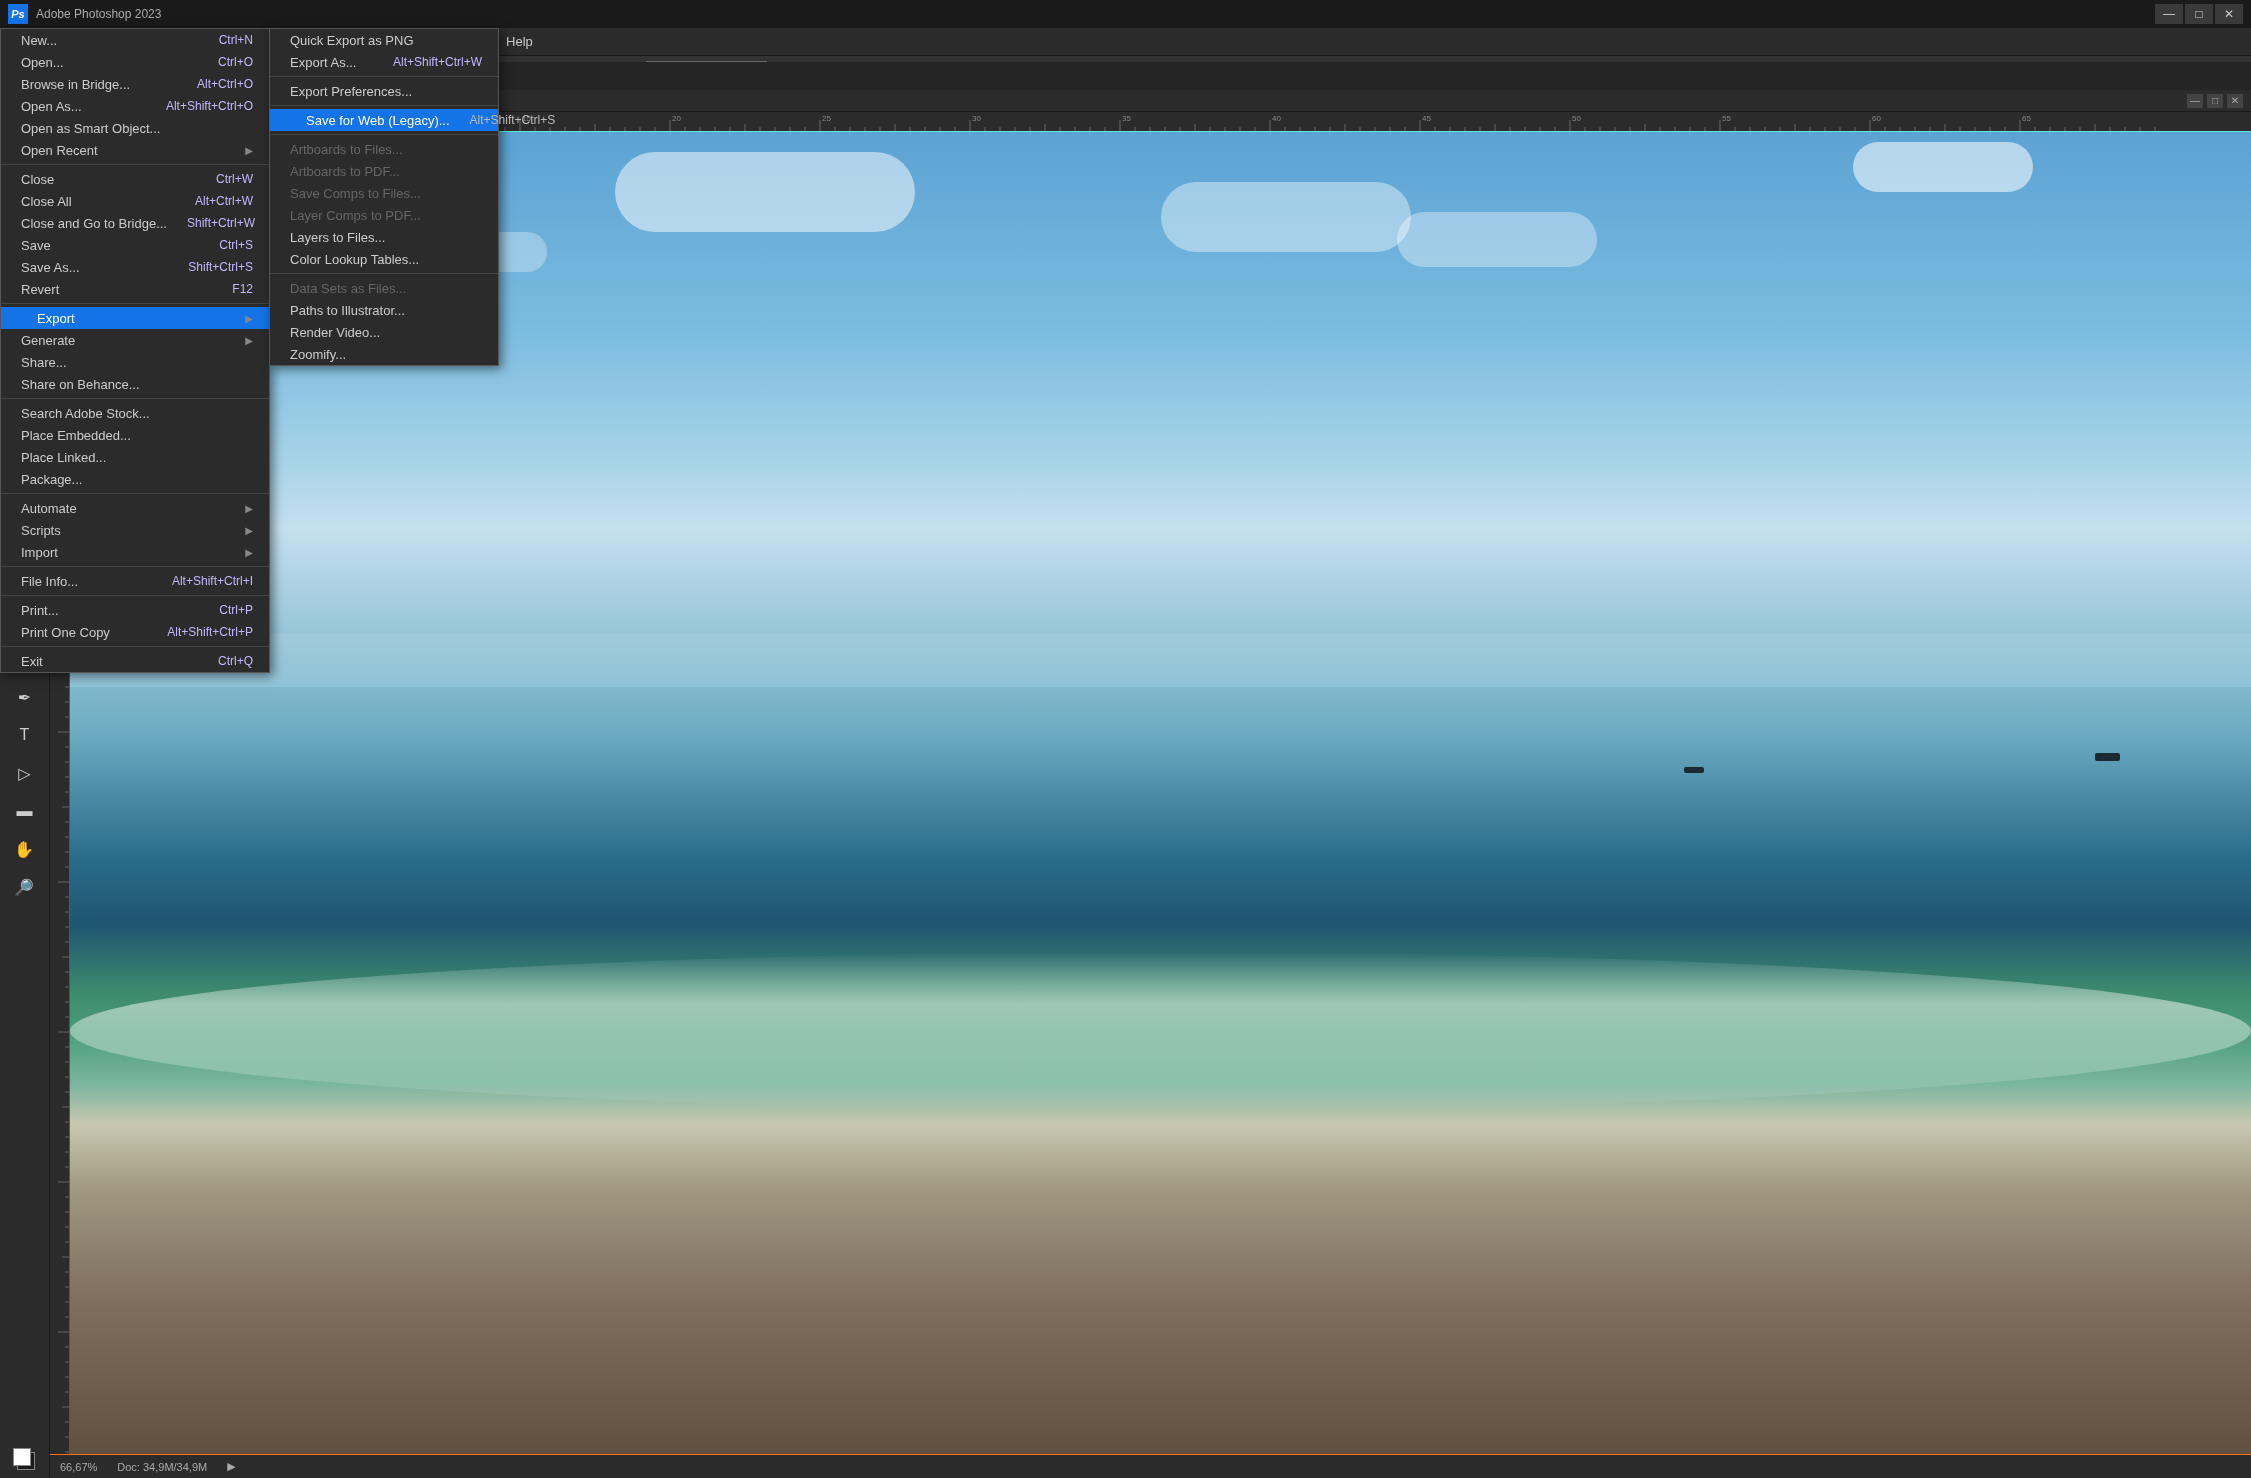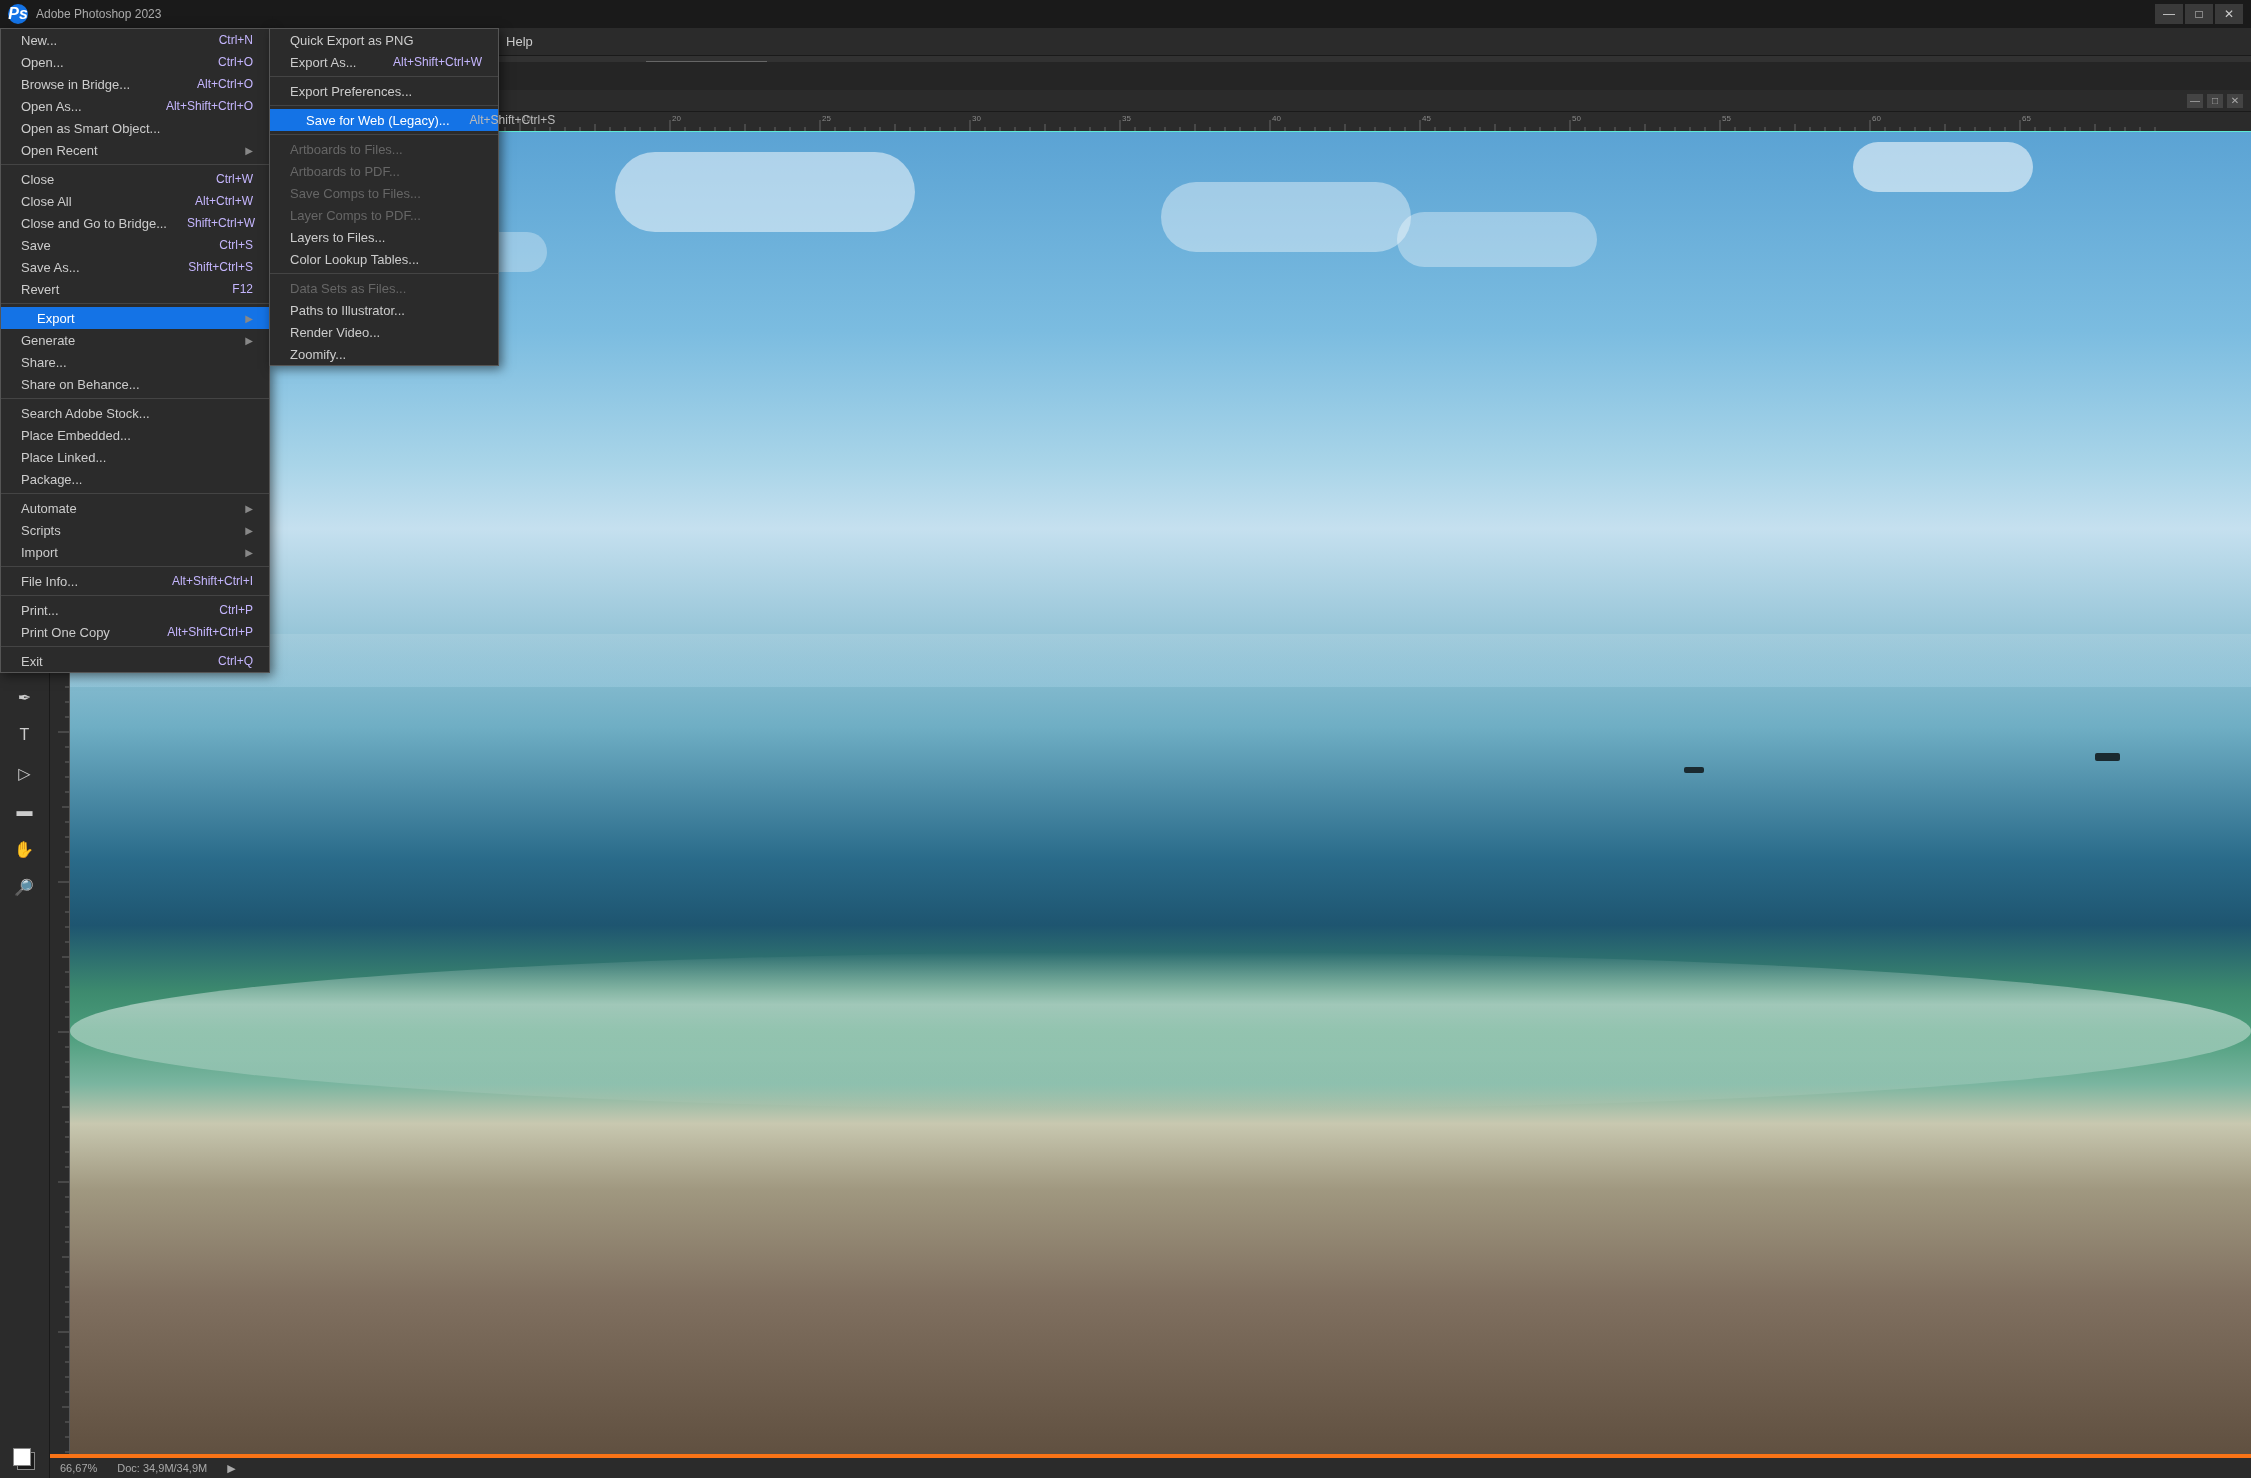--- a/index.html
+++ b/index.html
@@ -29,25 +29,24 @@
       align-items: center;
       gap: 8px;
     }
     .ps-icon {
       width: 20px;
       height: 20px;
       background: #1473e6;
       display: flex;
       align-items: center;
       justify-content: center;
-      font-size: 16px;
+      font-size: 11px;
       font-weight: bold;
       color: white;
       font-style: italic;
-      border-radius: 10px;
     }
     #title-bar-title {
       color: #aaa;
       font-size: 12px;
     }
     #title-bar-controls {
       display: flex;
       gap: 2px;
     }
     .title-btn {
@@ -290,21 +289,21 @@
     }
 
     
     #status-bar {
       position: absolute;
       bottom: 0;
       left: 50px;
       right: 0;
       height: 24px;
       background: #2b2b2b;
-      border-top: 4px solid #f97316;
+      border-top: 1px solid #f97316;
       display: flex;
       align-items: center;
       padding: 0 10px;
       font-size: 11px;
       color: #aaa;
       gap: 20px;
     }
 
     
     #file-menu-dropdown {

